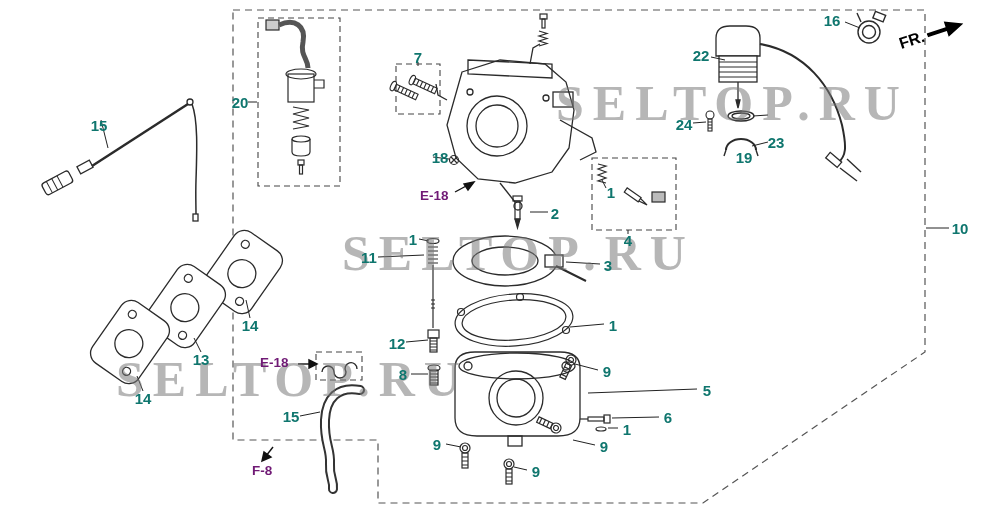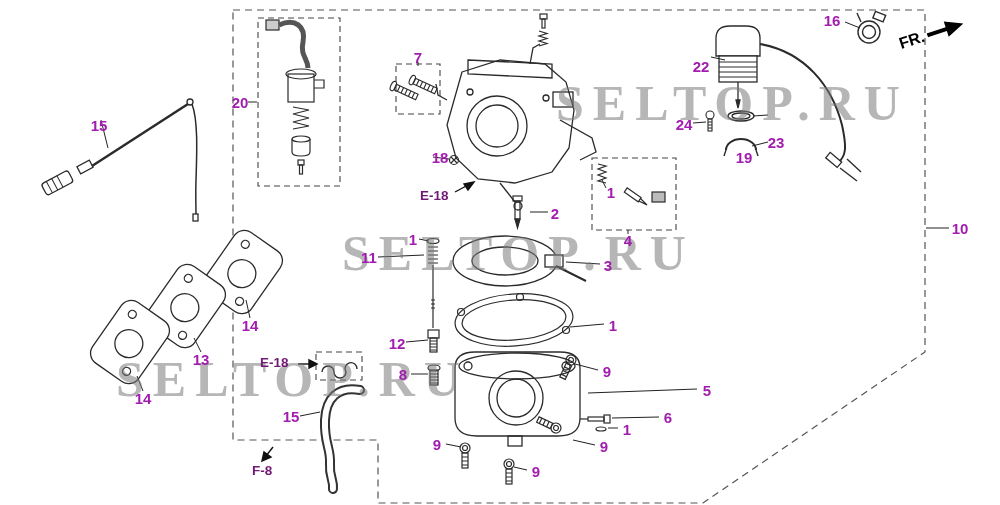--- a/index.html
+++ b/index.html
@@ -1,21 +1,21 @@
 <!DOCTYPE html>
 <html><head>
 <meta charset="utf-8">
 <style>
   *{margin:0;padding:0;box-sizing:border-box}
   html,body{background:#ffffff}
   #stage{position:relative;width:1000px;height:505px;background:#fff;overflow:hidden;
          font-family:"Liberation Sans",sans-serif}
   #art{position:absolute;left:0;top:0}
   .callout{position:absolute;transform:translate(-50%,-50%);
-           font:700 15px "Liberation Sans",sans-serif;color:#a21caf;line-height:1;
+           font:700 15px "Liberation Sans",sans-serif;color:#0f766e;line-height:1;
            background:rgba(255,255,255,.0);padding:0 1px}
   .ref{position:absolute;font:700 13.5px "Liberation Sans",sans-serif;color:#701a75;line-height:1}
   .watermark{position:absolute;font-family:"Liberation Serif",serif;font-weight:700;
              letter-spacing:9px;color:rgba(122,122,122,.55);white-space:nowrap;line-height:1;
              pointer-events:none}
   #fr-label{position:absolute;left:898px;top:24px;display:flex;align-items:center;gap:3px;
             font:700 16px "Liberation Sans",sans-serif;color:#000;transform:rotate(-18deg)}
   #fr-label svg{display:block}
 </style>
 </head>
@@ -315,21 +315,21 @@
       <span class="watermark" style="left: 342px; top: 228px; font-size: 50px;">SELTOP.RU</span>
       <span class="watermark" style="left: 116px; top: 354px; font-size: 50px;">SELTOP.RU</span>
     </div>
   <div id="ref-layer">
       <span class="ref" style="left: 420px; top: 189px;">E-18</span>
       <span class="ref" style="left: 260px; top: 356px;">E-18</span>
       <span class="ref" style="left: 252px; top: 464px;">F-8</span>
     </div>
   <div id="callout-layer">
       <span class="callout" style="left: 832px; top: 20px;">16</span>
-      <span class="callout" style="left: 701px; top: 66px;">22</span>
+      <span class="callout" style="left: 701px; top: 55px;">22</span>
       <span class="callout" style="left: 744px; top: 115px; margin-top: 42px;">19</span>
       <span class="callout" style="left: 684px; top: 124px;">24</span>
       <span class="callout" style="left: 776px; top: 142px;">23</span>
       <span class="callout" style="left: 418px; top: 57px;">7</span>
       <span class="callout" style="left: 424px; top: 157px; margin-left: 16px;">18</span>
       <span class="callout" style="left: 555px; top: 213px;">2</span>
       <span class="callout" style="left: 99px; top: 113px; margin-top: 12px;">15</span>
       <span class="callout" style="left: 240px; top: 102px;">20</span>
       <span class="callout" style="left: 611px; top: 192px;">1</span>
       <span class="callout" style="left: 628px; top: 240px;">4</span>

